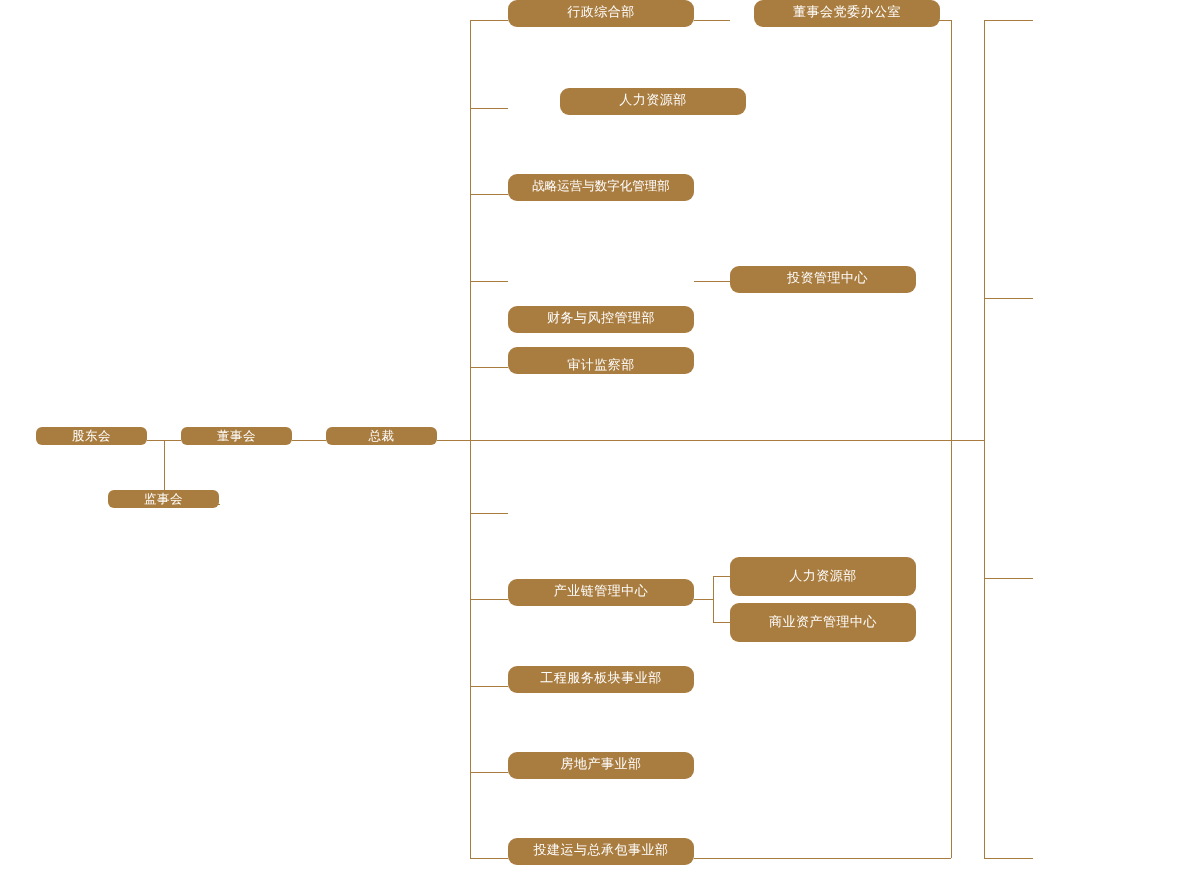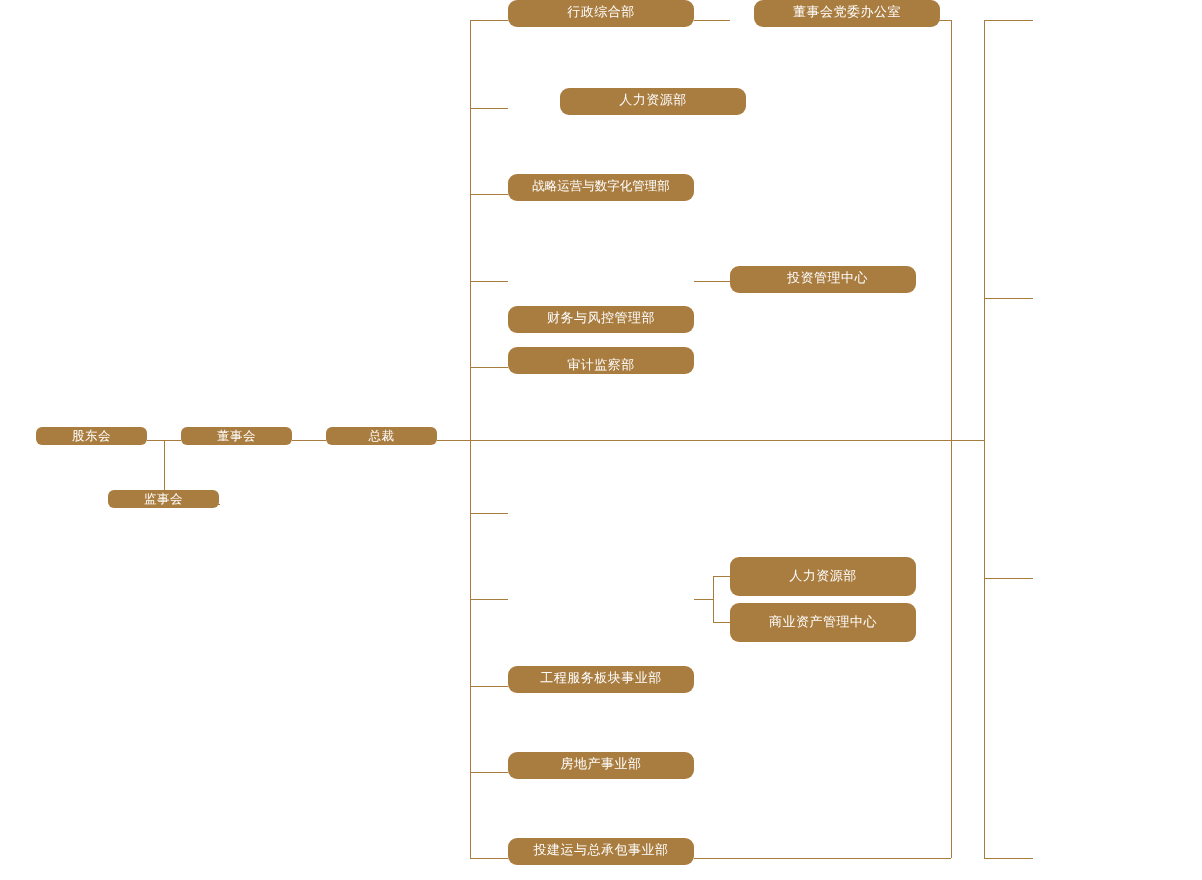--- a/index.html
+++ b/index.html
@@ -148,20 +148,23 @@
 
   <div class="node dept" style="left:508px; top:261px;margin-top:45px;">
     <span class="node-label">财务与风控管理部</span>
   </div>
 
   <div class="node dept" style="left:508px; top:347px;align-items:flex-end;">
     <span class="node-label">审计监察部</span>
   </div>
 
 
+  <div class="node dept" style="left:508px; top:579px;">
+    <span class="node-label">产业链管理中心</span>
+  </div>
 
   <div class="node dept" style="left:508px; top:752px;">
     <span class="node-label">房地产事业部</span>
   </div>
 
   <div class="node dept" style="left:508px; top:666px;">
     <span class="node-label">工程服务板块事业部</span>
   </div>
 
   <div class="node dept" style="left:508px; top:838px;align-items:center;">

